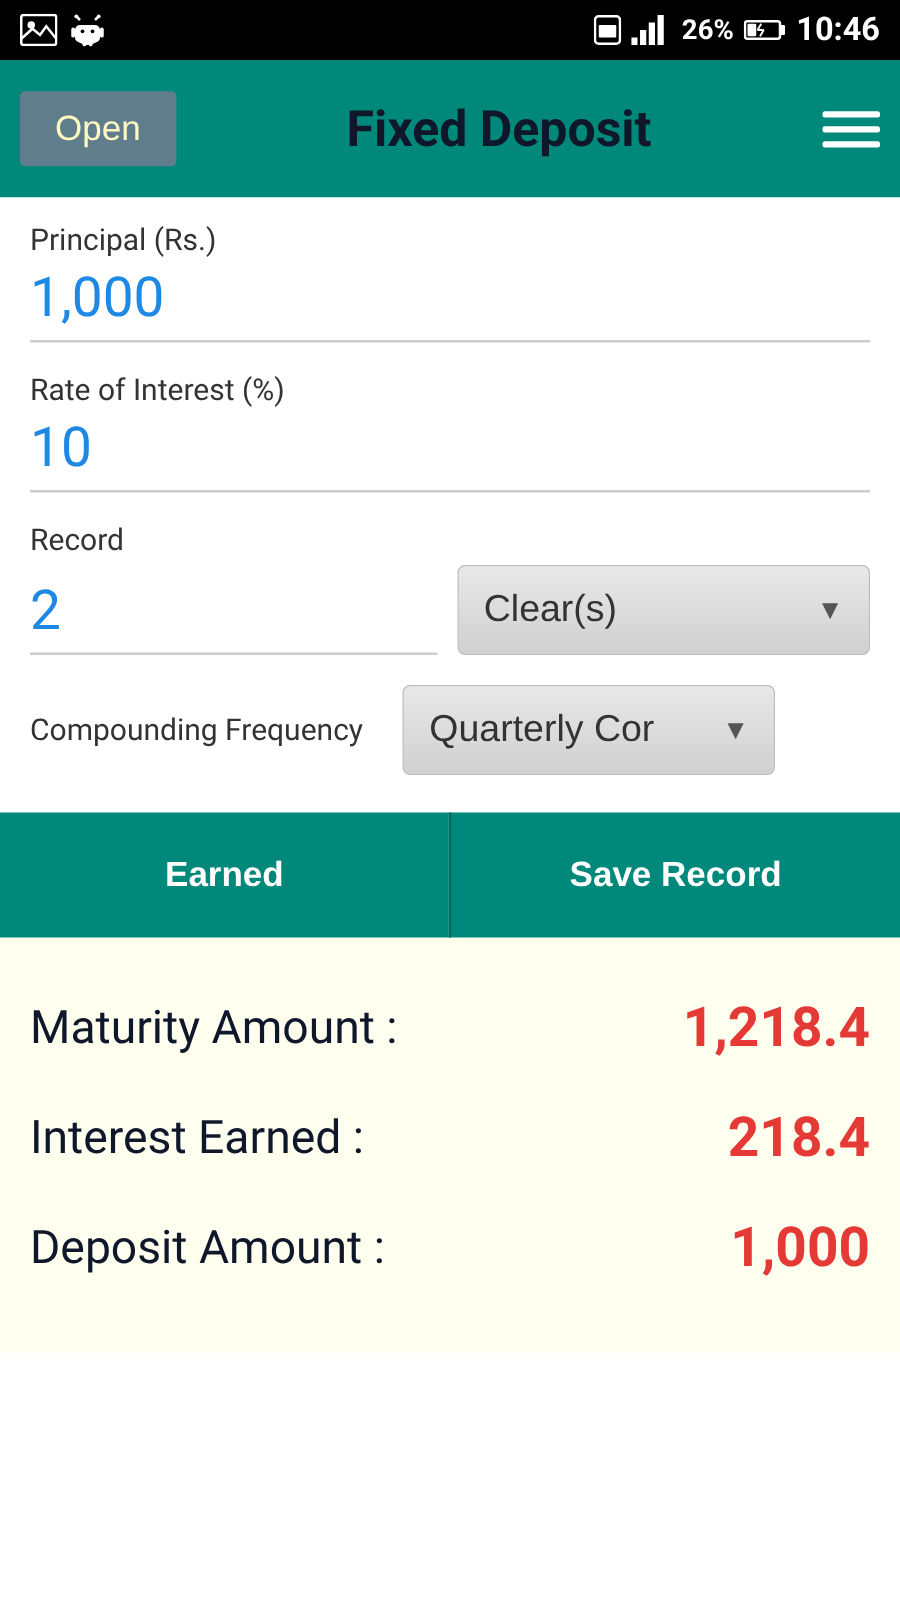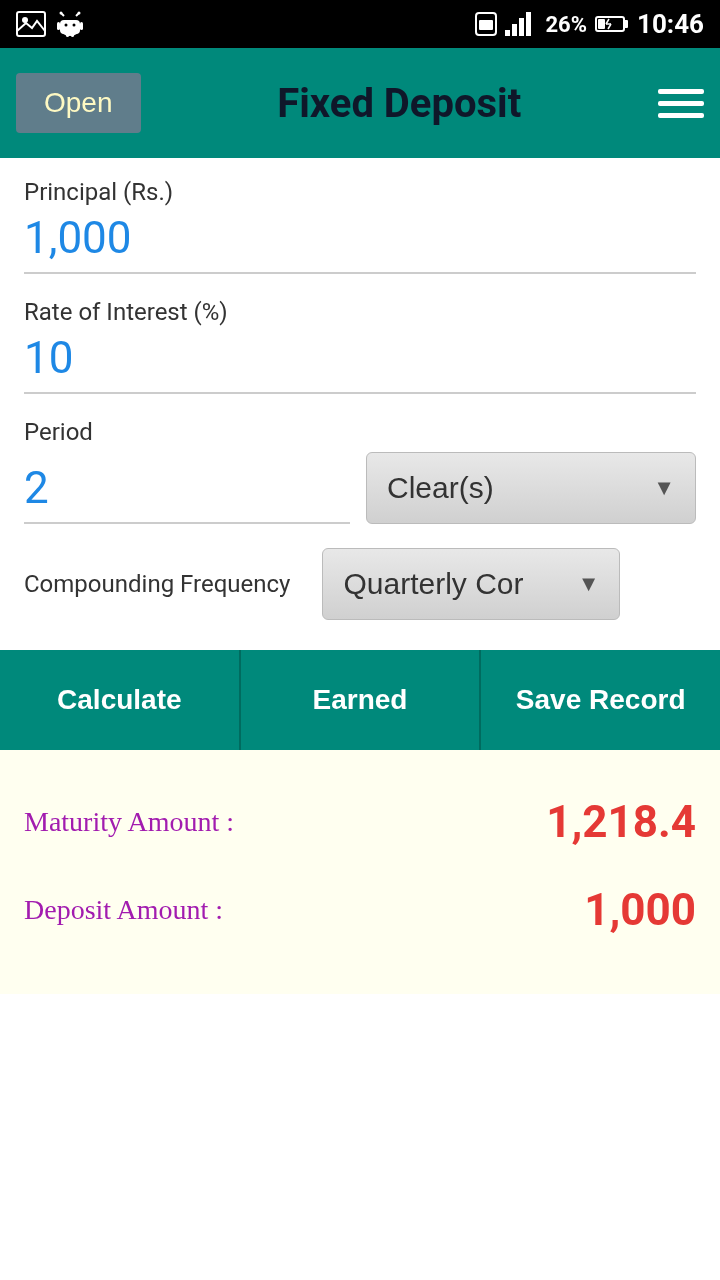--- a/index.html
+++ b/index.html
@@ -166,23 +166,22 @@
       background: #FFFFF0;
       padding: 28px 24px 40px 24px;
     }
     .result-row {
       display: flex;
       align-items: center;
       justify-content: space-between;
       padding: 18px 0;
     }
     .result-label {
-      font-size: 28px;
-      color: #a21caf;
-      font-family: Liberation Serif, serif;
+      font-size: 37px;
+      color: #0f172a;
     }
     .result-value {
       font-size: 44px;
       color: #e53935;
       font-weight: bold;
     }
   </style>
 </head>
 <body>
 
@@ -253,21 +252,21 @@
     <div class="field-label">Principal (Rs.)</div>
     <div class="field-value">1,000</div>
   </div>
 
   <div class="field-group">
     <div class="field-label">Rate of Interest (%)</div>
     <div class="field-value">10</div>
   </div>
 
   <div class="field-group">
-    <div class="field-label">Period</div>
+    <div class="field-label">Record</div>
     <div class="period-row">
       <div class="period-input-wrap">
         <div class="field-value">2</div>
       </div>
       <div class="period-dropdown">
         <button class="dropdown-btn">
           <span>Clear(s)</span>
           <span class="dropdown-arrow">▼</span>
         </button>
       </div>
@@ -280,27 +279,30 @@
       <button class="dropdown-btn">
         <span>Quarterly Cor</span>
         <span class="dropdown-arrow">▼</span>
       </button>
     </div>
   </div>
 
 </div>
 
 <div class="action-buttons">
-  <button class="action-btn">Calculate</button>
   <button class="action-btn">Earned</button>
   <button class="action-btn">Save Record</button>
 </div>
 
 <div class="results-section">
   <div class="result-row">
     <span class="result-label">Maturity Amount :</span>
     <span class="result-value">1,218.4</span>
   </div>
   <div class="result-row">
+    <span class="result-label">Interest Earned :</span>
+    <span class="result-value">218.4</span>
+  </div>
+  <div class="result-row">
     <span class="result-label">Deposit Amount :</span>
     <span class="result-value">1,000</span>
   </div>
 </div>
 
 </body></html>

